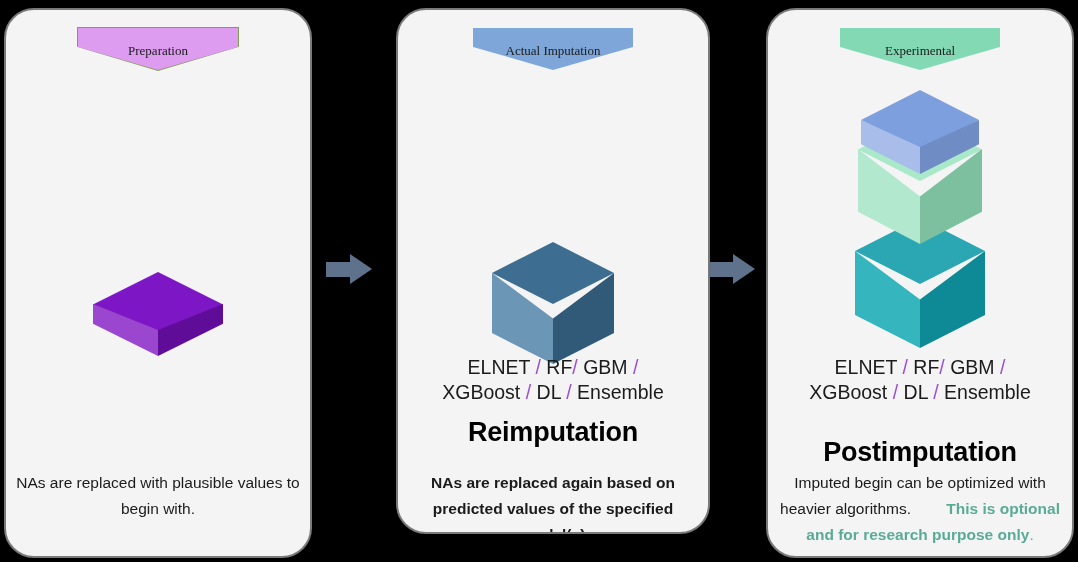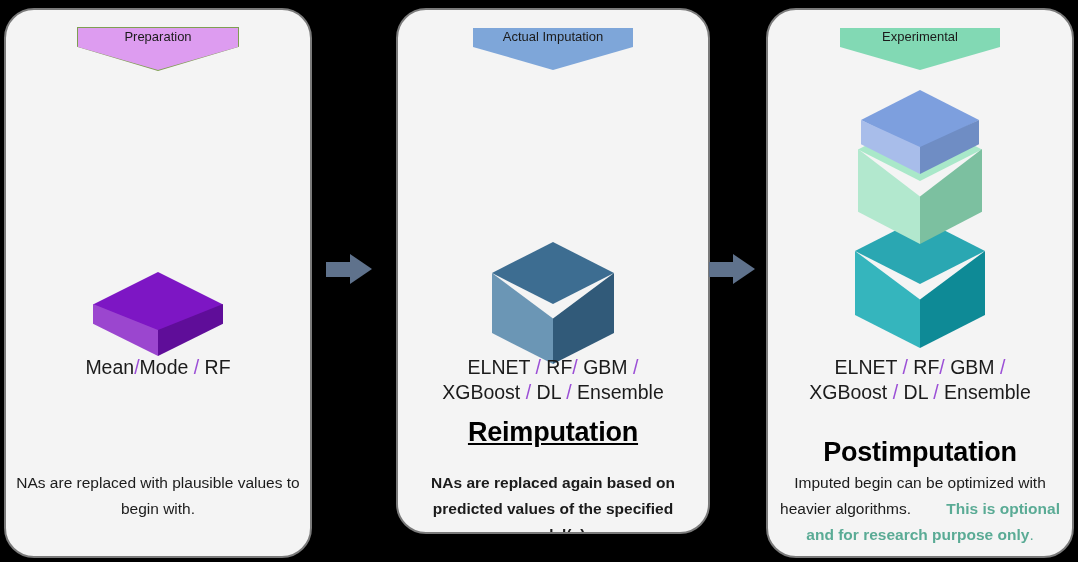--- a/index.html
+++ b/index.html
@@ -47,22 +47,23 @@
     display: flex;
     align-items: flex-start;
     justify-content: center;
     -webkit-clip-path: polygon(0 0, 100% 0, 100% 45%, 50% 100%, 0 45%);
     clip-path: polygon(0 0, 100% 0, 100% 45%, 50% 100%, 0 45%);
   }
   .banner-label {
     font-size: 13px;
     color: #1b1b1b;
     line-height: 1;
-    padding-top: 2px;
+    padding-top: 16px;
     white-space: nowrap;
+    font-family: Liberation Serif, serif;
   }
   .banner-border {
     position: absolute;
     top: 17px;
     left: 50%;
     transform: translateX(-50%);
     width: 162px;
     height: 44px;
     -webkit-clip-path: polygon(0 0, 100% 0, 100% 45%, 50% 100%, 0 45%);
     clip-path: polygon(0 0, 100% 0, 100% 45%, 50% 100%, 0 45%);
@@ -162,23 +163,20 @@
                     clip-path:polygon(50% 0,100% 50%,50% 100%,0 50%);"></div>
         <div class="lft" style="left:0; top:32px; width:65px; height:52px; background:#9b46cf;
                     -webkit-clip-path:polygon(0 0,100% 50%,100% 100%,0 38%);
                     clip-path:polygon(0 0,100% 50%,100% 100%,0 38%);"></div>
         <div class="rgt" style="left:65px; top:32px; width:65px; height:52px; background:#5f0d99;
                     -webkit-clip-path:polygon(0 50%,100% 0,100% 38%,0 100%);
                     clip-path:polygon(0 50%,100% 0,100% 38%,0 100%);"></div>
       </div>
     </div>
 
-    <div class="algo" style="top:345px;">
-      <span>Mean<span class="sep">/</span>Mode <span class="sep">/</span> RF</span>
-    </div>
 
 
     <div class="desc" style="top:460px;">
       <span>NAs are replaced with plausible values to begin with.</span>
     </div>
   </div>
 
   <div class="arrow" style="left:326px; top:254px;">
     <div class="shaft"></div>
     <div class="head"></div>
@@ -202,21 +200,21 @@
                     -webkit-clip-path:polygon(0 50%,100% 0,100% 66%,0 100%);
                     clip-path:polygon(0 50%,100% 0,100% 66%,0 100%);"></div>
       </div>
     </div>
 
     <div class="algo" style="top:345px;">
       <span>ELNET <span class="sep">/</span> RF<span class="sep">/</span> GBM <span class="sep">/</span></span><br>
       <span>XGBoost <span class="sep">/</span> DL <span class="sep">/</span> Ensemble</span>
     </div>
 
-    <div class="heading" style="top:407px;text-decoration:underline;">
+    <div class="heading" style="top:407px;">
       <span>Reimputation</span>
     </div>
 
     <div class="desc" style="top:460px;font-weight:bold;">
       <span>NAs are replaced again based on predicted values of the specified model(s)</span>
     </div>
   </div>
 
   <div class="arrow" style="left:709px; top:254px;">
     <div class="shaft"></div>

